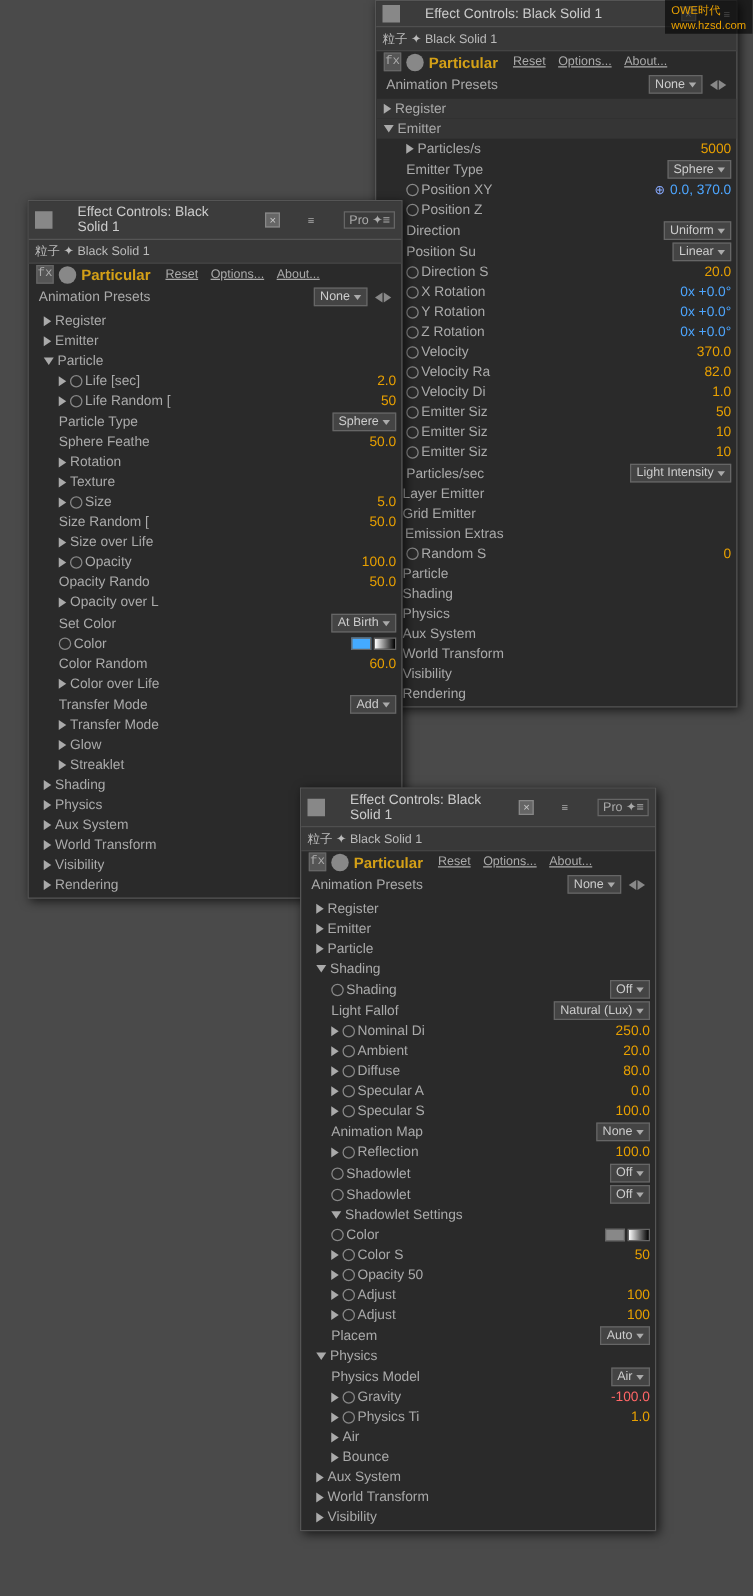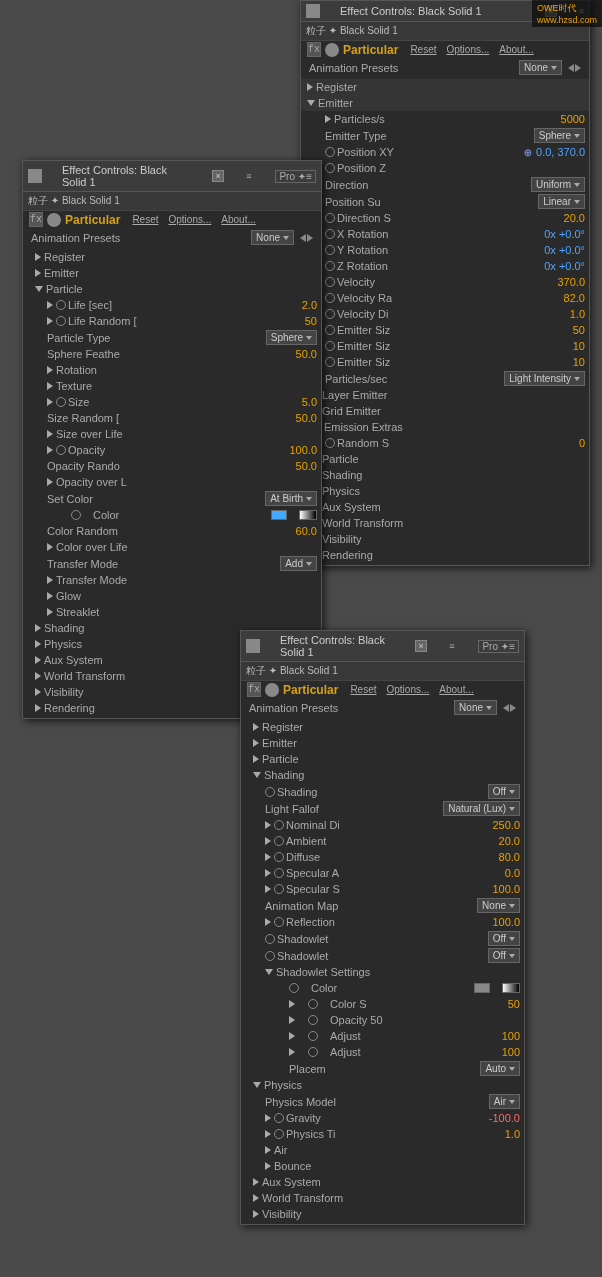--- a/index.html
+++ b/index.html
@@ -94,21 +94,21 @@
 
     .row {
       display: flex;
       align-items: center;
       padding: 1px 4px;
       min-height: 16px;
     }
 
     .indent1 { padding-left: 12px; }
     .indent2 { padding-left: 24px; }
-    .indent3 { padding-left: 48px; gap: 10px; }
+    .indent3 { padding-left: 24px; }
 
     .triangle {
       width: 0;
       height: 0;
       border-style: solid;
       display: inline-block;
       margin-right: 3px;
       flex-shrink: 0;
       cursor: pointer;
     }

